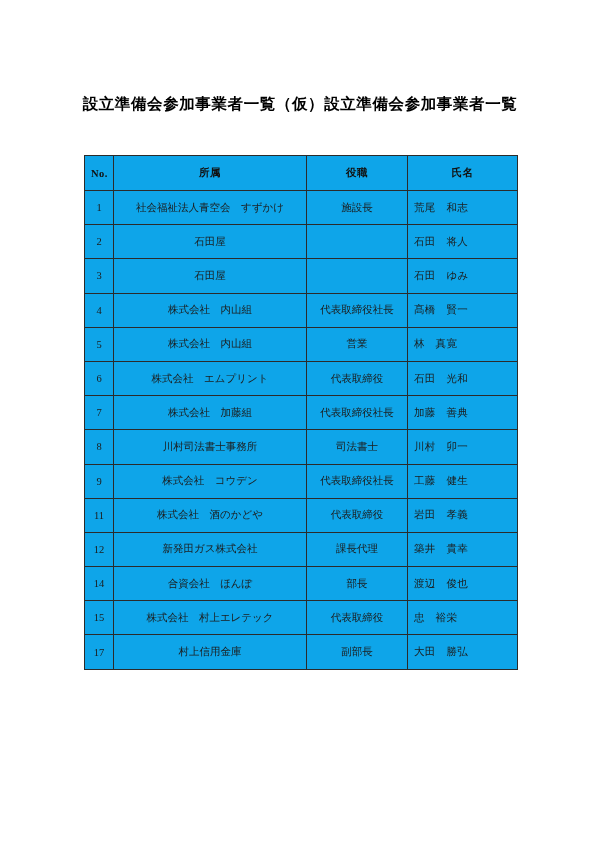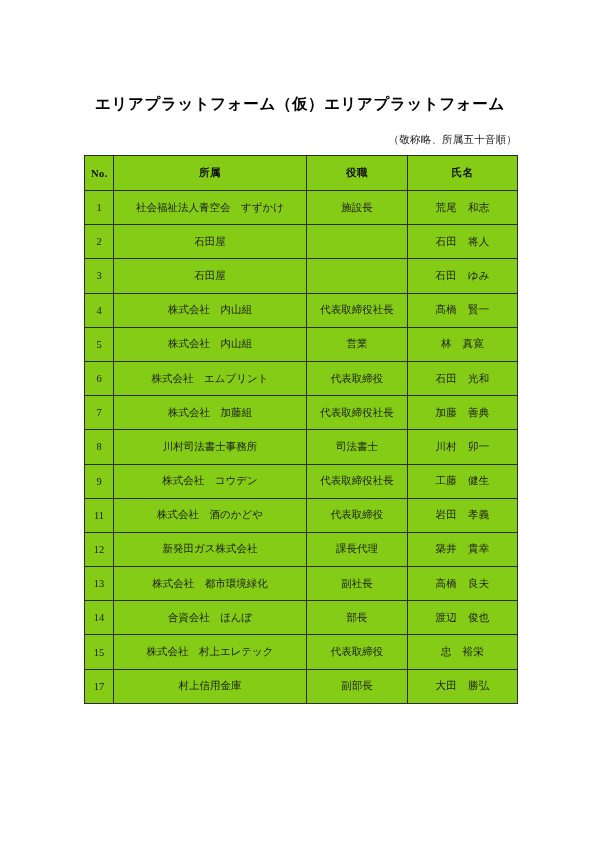--- a/index.html
+++ b/index.html
@@ -54,21 +54,21 @@
     position: absolute;
     top: 155px;
     left: 84px;
     width: 433px;
   }
 
   table.roster {
     border-collapse: collapse;
     width: 433px;
     table-layout: fixed;
-    background: #84cc16;
+    background: #0ea5e9;
   }
 
   table.roster col.c-no      { width: 29px; }
   table.roster col.c-org     { width: 193px; }
   table.roster col.c-role    { width: 101px; }
   table.roster col.c-name    { width: 110px; }
 
   table.roster th,
   table.roster td {
     border: 1px solid #2b2b2b;
@@ -99,34 +99,33 @@
     color: #222222;
   }
 
   td.cell-org,
   td.cell-role {
     text-align: center;
     padding-left: 7px;
   }
 
   td.cell-name {
-    text-align: center;
+    text-align: left;
     letter-spacing: 0.3px;
   }
 
   .ideo-space { white-space: pre; }
 </style>
 </head>
 <body>
 
 <div class="page">
 
-  <h1 class="doc-title">エリアプラットフォーム（仮）エリアプラットフォーム</h1>
-
-  <div class="note-line">（敬称略、所属五十音順）</div>
+  <h1 class="doc-title">設立準備会参加事業者一覧（仮）設立準備会参加事業者一覧</h1>
+
 
   <div class="table-wrap">
     <table class="roster">
       <colgroup>
         <col class="c-no">
         <col class="c-org">
         <col class="c-role">
         <col class="c-name">
       </colgroup>
       <thead>
@@ -198,26 +197,20 @@
             <td class="cell-role ideo-space">代表取締役</td>
             <td class="cell-name ideo-space">岩田　孝義</td>
           </tr>
           <tr>
             <td class="cell-no ideo-space">12</td>
             <td class="cell-org ideo-space">新発田ガス株式会社</td>
             <td class="cell-role ideo-space">課長代理</td>
             <td class="cell-name ideo-space">築井　貴幸</td>
           </tr>
           <tr>
-            <td class="cell-no ideo-space">13</td>
-            <td class="cell-org ideo-space">株式会社　都市環境緑化</td>
-            <td class="cell-role ideo-space">副社長</td>
-            <td class="cell-name ideo-space">高橋　良夫</td>
-          </tr>
-          <tr>
             <td class="cell-no ideo-space">14</td>
             <td class="cell-org ideo-space">合資会社　ほんぽ</td>
             <td class="cell-role ideo-space">部長</td>
             <td class="cell-name ideo-space">渡辺　俊也</td>
           </tr>
           <tr>
             <td class="cell-no ideo-space">15</td>
             <td class="cell-org ideo-space">株式会社　村上エレテック</td>
             <td class="cell-role ideo-space">代表取締役</td>
             <td class="cell-name ideo-space">忠　裕栄</td>

